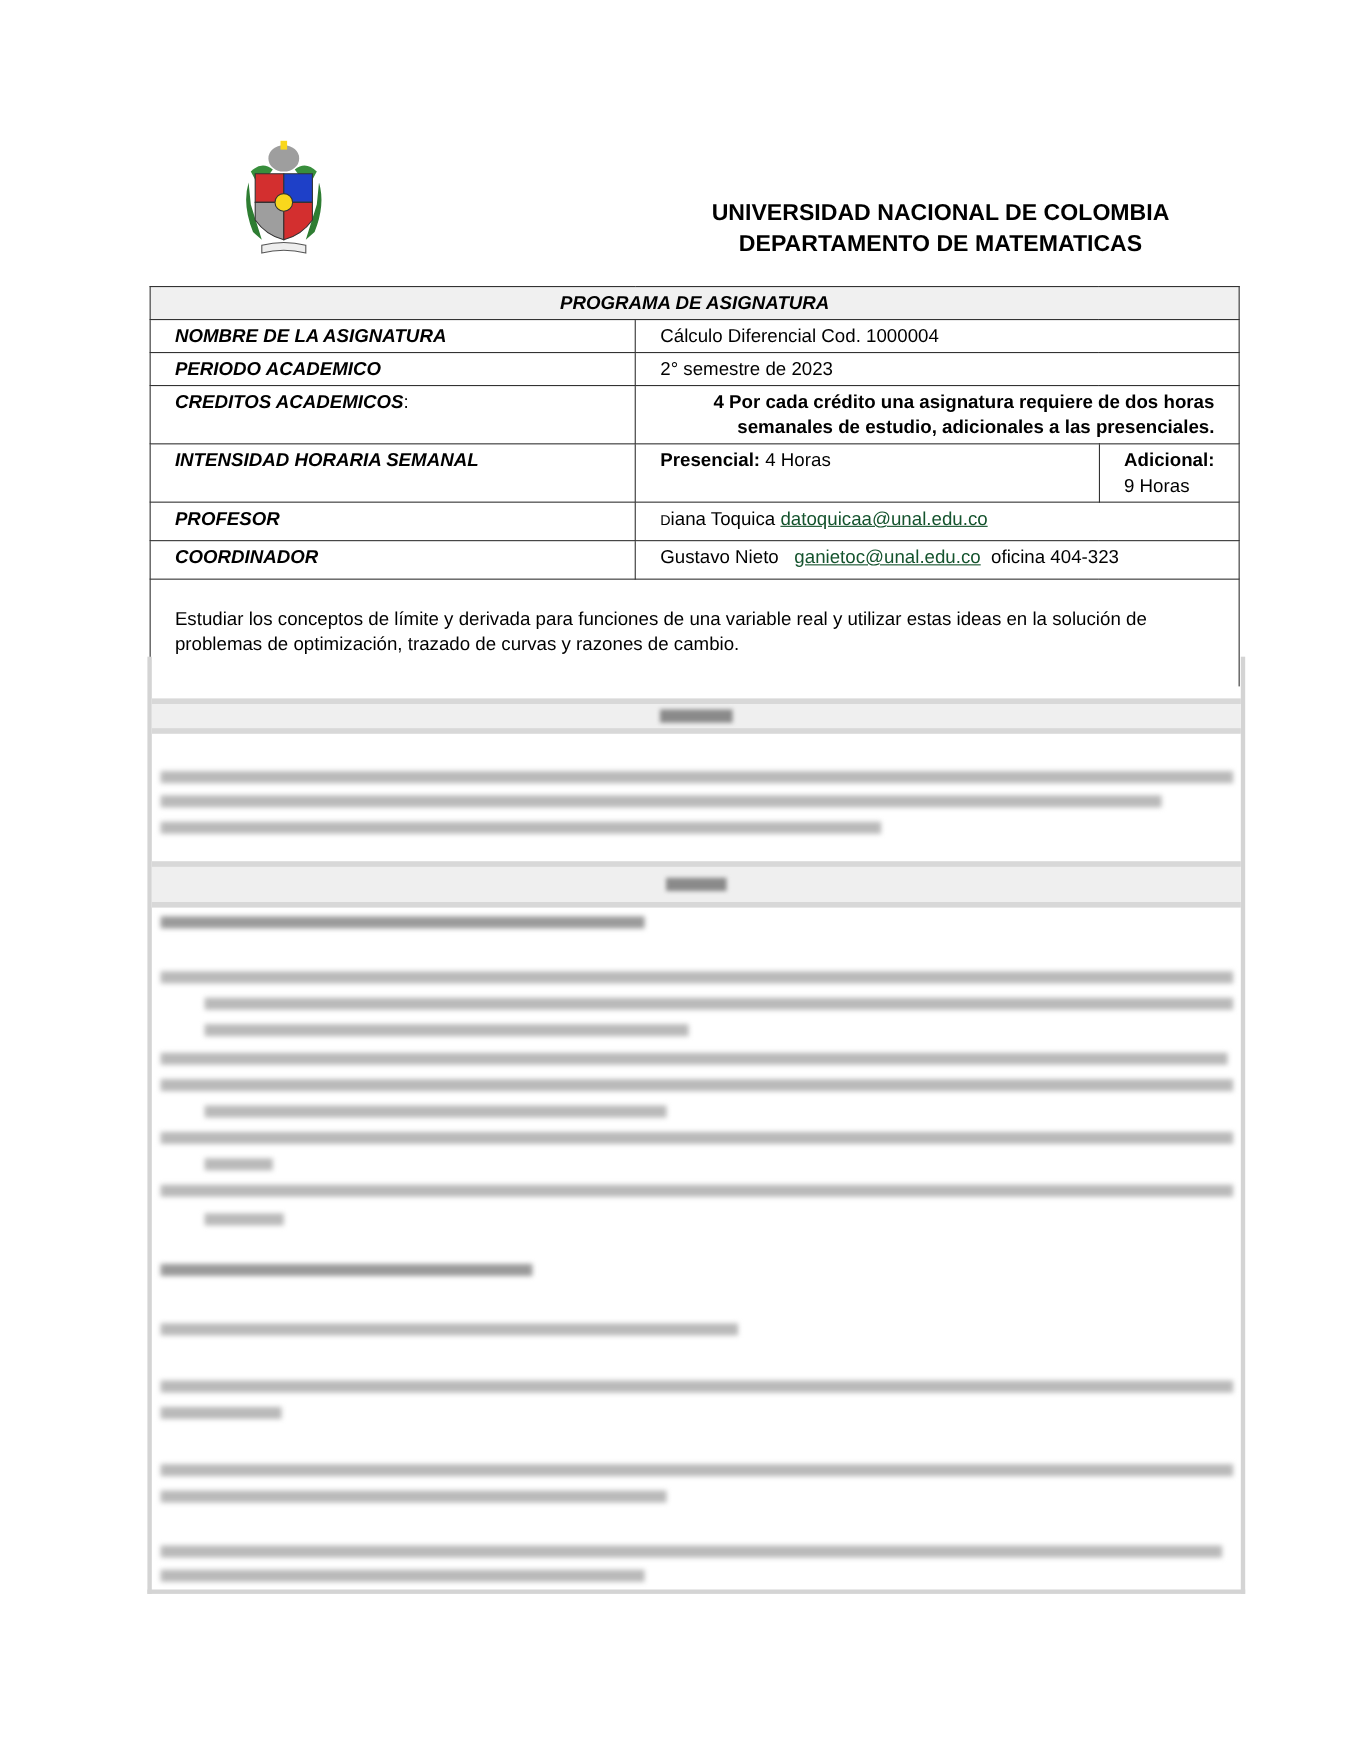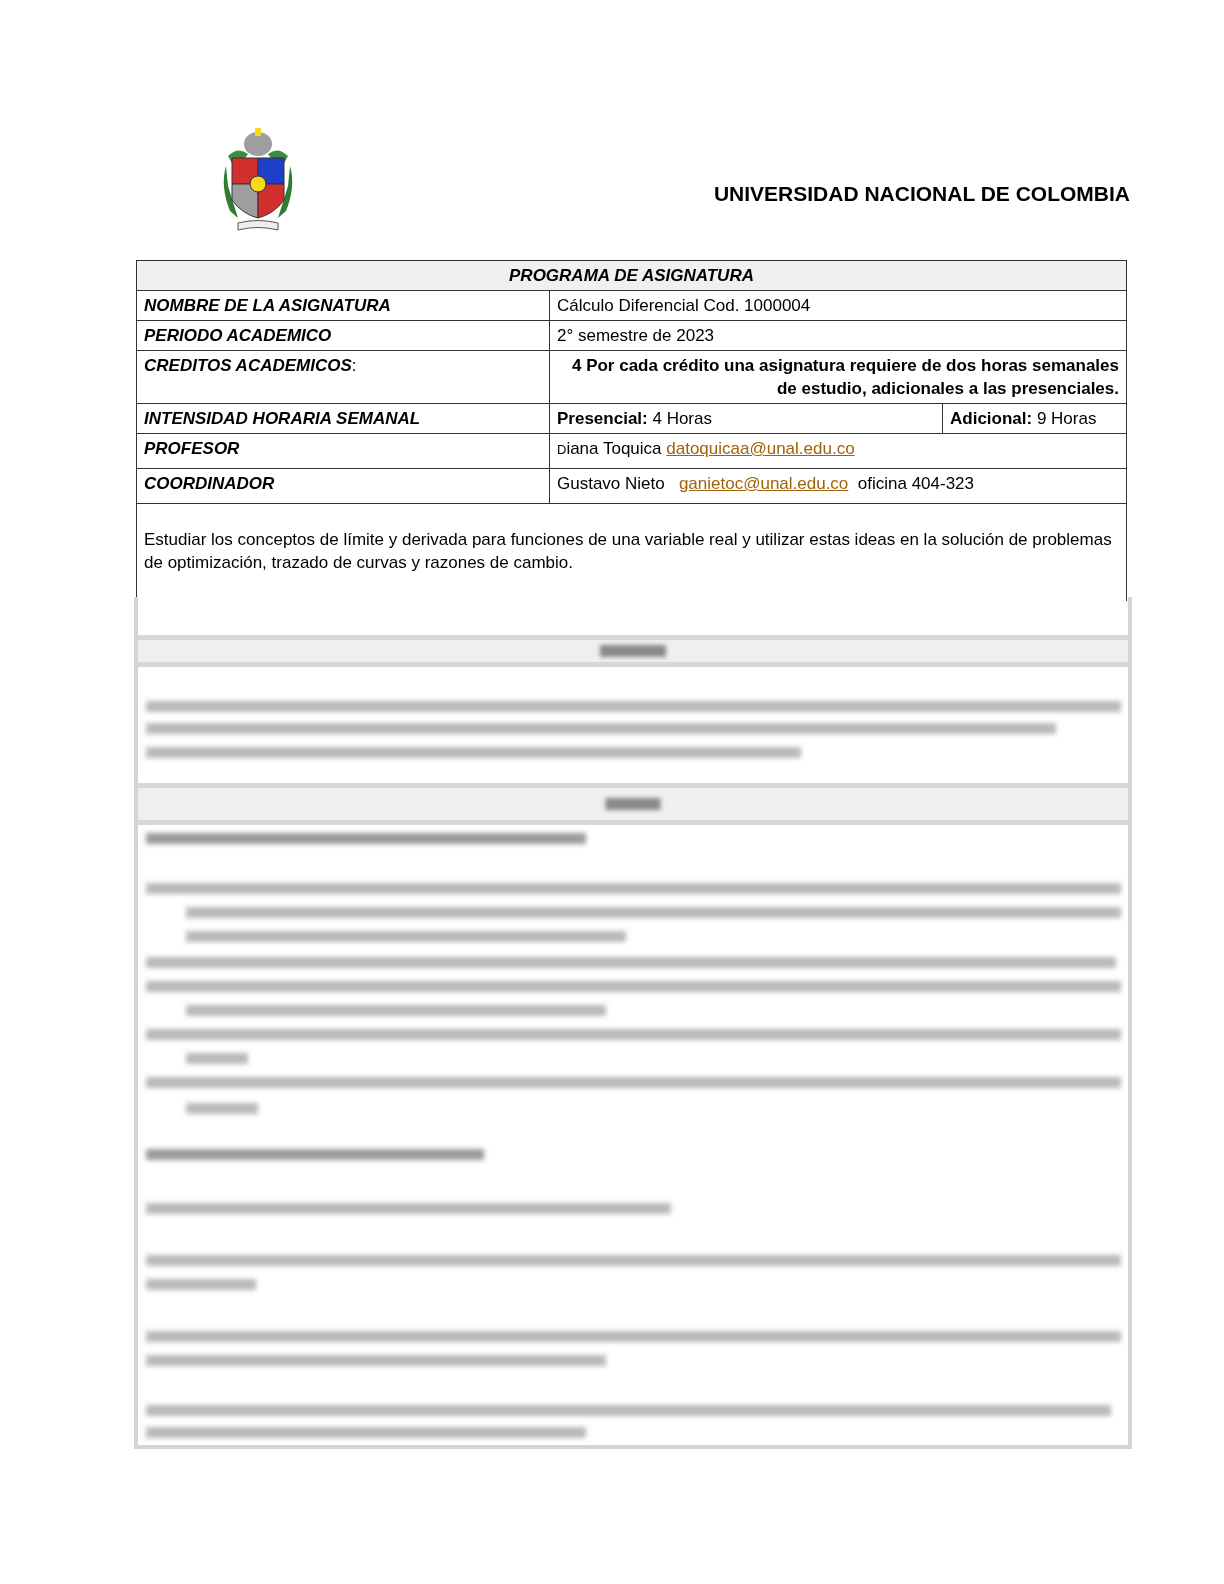--- a/index.html
+++ b/index.html
@@ -1,28 +1,28 @@
 <!DOCTYPE html>
 <html><head>
 <meta charset="utf-8">
 <style>
   html, body { margin: 0; padding: 0; background: #ffffff; }
   body { width: 1224px; height: 1584px; position: relative; overflow: hidden;
          font-family: "Liberation Sans", sans-serif; color: #000; }
   .logo { position: absolute; left: 218px; top: 126px; width: 80px; height: 110px; }
-  .header { position: absolute; left: 580px; top: 180px; width: 550px; text-align: right;
+  .header { position: absolute; left: 580px; top: 180px; width: 550px; text-align: center;
             font-weight: bold; font-size: 21px; line-height: 28px; }
   table.main { position: absolute; left: 136px; top: 260px; width: 991px; border-collapse: collapse;
                font-size: 17px; }
-  table.main td { border: 1.5px solid #333; padding: 3px 7px; vertical-align: top; line-height: 23px; }
+  table.main td { border: 1.5px solid #333; padding: 3px 22px; vertical-align: top; line-height: 23px; }
   .hdr { background: #f0f0f0; text-align: center; font-weight: bold; font-style: italic; }
   .lbl { font-weight: bold; font-style: italic; width: 398px; }
   .center { text-align: left; }
   .boldc { text-align: right; font-weight: bold; }
-  a.link { color: #a16207; text-decoration: underline; }
+  a.link { color: #14532d; text-decoration: underline; }
   .small-d { font-size: 13px; }
   .obj-cell { height: 70px; padding-top: 24px !important; margin-left: 28px; }
 
   .blur-area { position: absolute; left: 134px; top: 597px; width: 998px; height: 852px;
                border-left: 4px solid #d4d4d4; border-right: 4px solid #d4d4d4; border-bottom: 4px solid #d4d4d4;
                box-sizing: border-box; }
   .bsec { position: absolute; left: 0; right: 0; background: #efefef;
           border-top: 5px solid #d8d8d8; border-bottom: 5px solid #d8d8d8; }
   .bhead { position: absolute; left: 50%; transform: translateX(-50%); height: 12px; background: #8a8a8a;
            filter: blur(2px); }
@@ -44,20 +44,21 @@
     <path d="M40 32 L66 32 L66 58 L40 58 Z" fill="#1e40c8" stroke="#333" stroke-width="1"></path>
     <path d="M14 58 L40 58 L40 92 Q24 88 14 74 Z" fill="#9e9e9e" stroke="#333" stroke-width="1"></path>
     <path d="M40 58 L66 58 L66 74 Q56 88 40 92 Z" fill="#d32f2f" stroke="#333" stroke-width="1"></path>
     <circle cx="40" cy="58" r="8" fill="#f9d71c" stroke="#333" stroke-width="1"></circle>
     <path d="M20 97 Q40 92 60 97 L60 104 Q40 99 20 104 Z" fill="#eeeeee" stroke="#555" stroke-width="1"></path>
   </svg>
 </div>
 
 <div class="header">
   <div>UNIVERSIDAD NACIONAL DE COLOMBIA</div>
+  <div>DEPARTAMENTO DE MATEMATICAS</div>
 </div>
 
 <table class="main">
   <tbody>
       <tr>
     <td colspan="3" class="hdr">PROGRAMA DE ASIGNATURA</td>
   </tr>
   <tr>
     <td class="lbl">NOMBRE DE LA ASIGNATURA</td>
     <td colspan="2" class="center">Cálculo Diferencial  Cod. 1000004</td>

